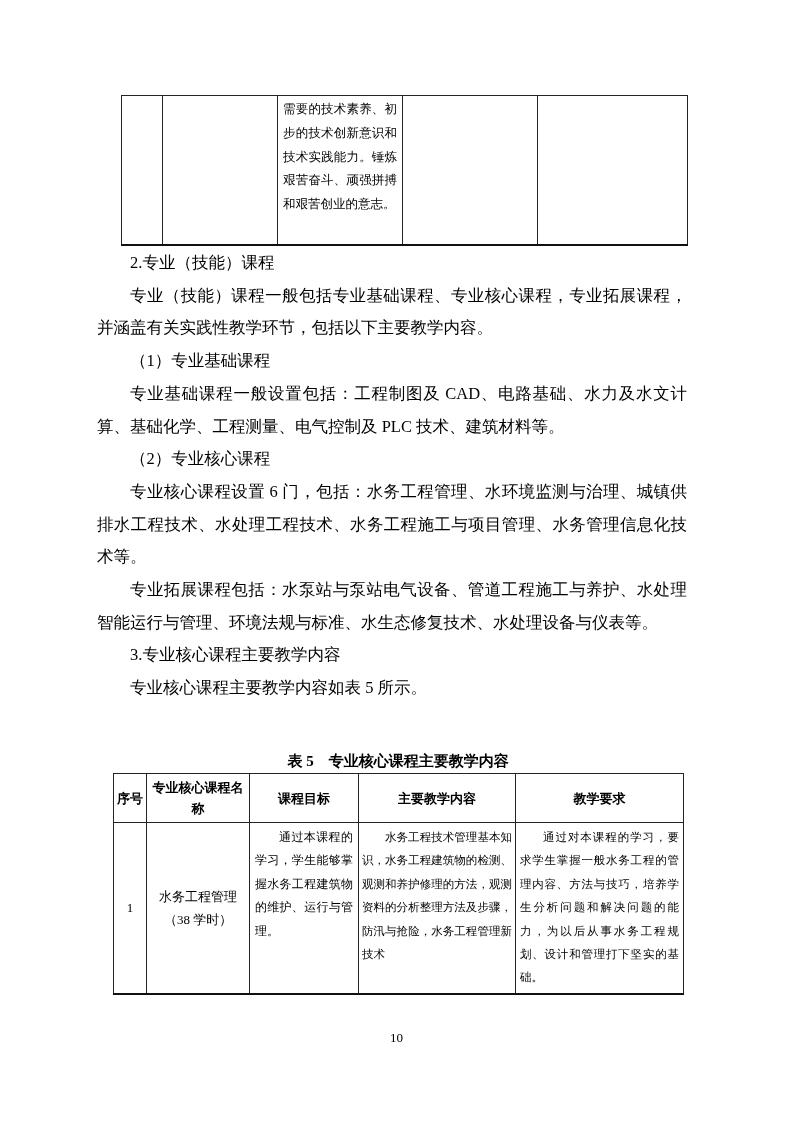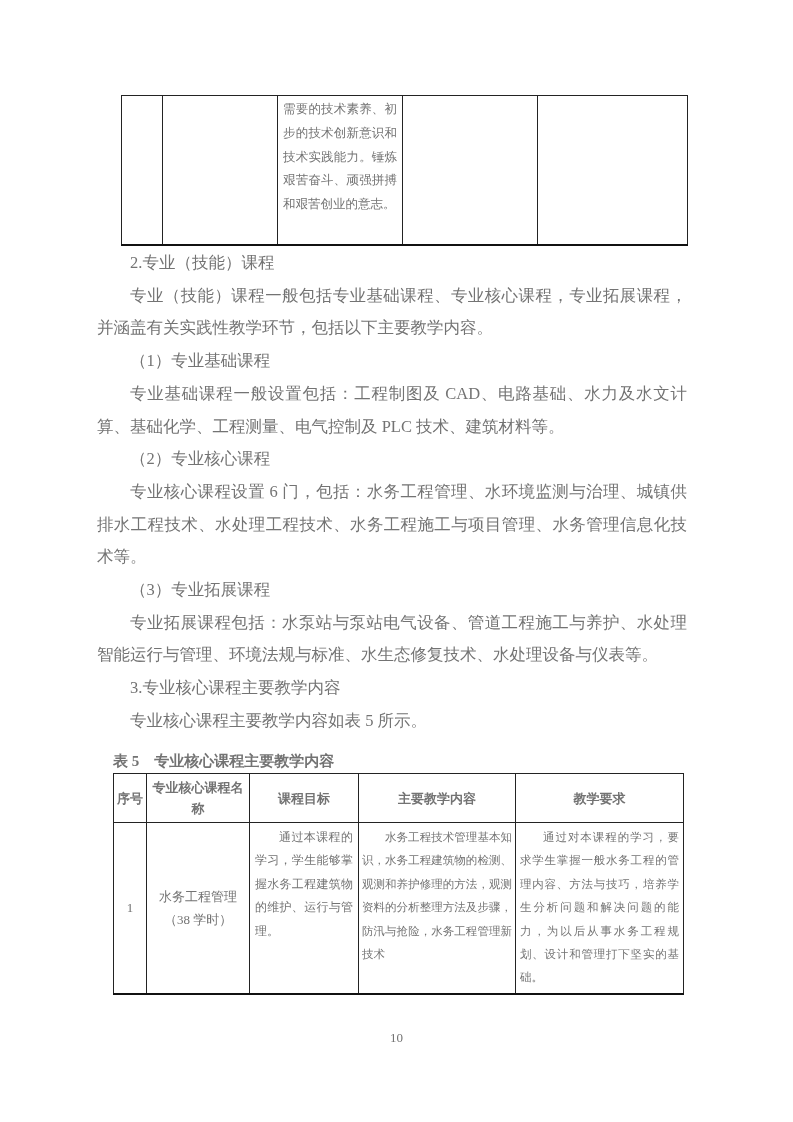--- a/index.html
+++ b/index.html
@@ -1,21 +1,21 @@
 <!DOCTYPE html>
 <html><head>
 <meta charset="utf-8">
 <style>
   html,body{margin:0;padding:0;background:#e8e8e8;}
   .page{
     position:relative;
     width:793px;height:1122px;
     margin:0 auto;
     background:#ffffff;
-    color:#737373;
+    color:#000000;
     font-family:"Liberation Serif","DejaVu Serif",serif;
     overflow:hidden;
   }
   
   table{border-collapse:collapse;table-layout:fixed;}
   td,th{border:1px solid #232323;padding:0;overflow:hidden;}
   .thick-bottom{border-bottom:2.5px solid #111;}
 
   
   .top-table-wrap{position:absolute;left:121px;top:95px;}
@@ -33,21 +33,21 @@
     font-size:16.5px;line-height:32.7px;
   }
   .body-text p{
     margin:0;text-indent:33px;
     text-align:justify;text-justify:inter-character;
   }
 
   
   .t5-caption{
     position:absolute;left:113px;top:752px;width:570px;
-    text-align:left;font-weight:bold;font-size:15px;line-height:19px;
+    text-align:center;font-weight:bold;font-size:15px;line-height:19px;
   }
 
   
   .t5-wrap{position:absolute;left:113px;top:773px;}
   .t5{width:570px;font-size:13px;}
   .t5 th{
     font-weight:bold;text-align:center;vertical-align:middle;
     height:46px;line-height:21px;padding:1px 2px;
   }
   .t5 td{height:161px;}
@@ -92,21 +92,20 @@
       </table>
   </div>
 
   <div class="body-text">
     <p>2.专业（技能）课程</p>
     <p>专业（技能）课程一般包括专业基础课程、专业核心课程，专业拓展课程，并涵盖有关实践性教学环节，包括以下主要教学内容。</p>
     <p>（1）专业基础课程</p>
     <p>专业基础课程一般设置包括：工程制图及 CAD、电路基础、水力及水文计算、基础化学、工程测量、电气控制及 PLC 技术、建筑材料等。</p>
     <p>（2）专业核心课程</p>
     <p>专业核心课程设置 6 门，包括：水务工程管理、水环境监测与治理、城镇供排水工程技术、水处理工程技术、水务工程施工与项目管理、水务管理信息化技术等。</p>
-    <p>（3）专业拓展课程</p>
     <p>专业拓展课程包括：水泵站与泵站电气设备、管道工程施工与养护、水处理智能运行与管理、环境法规与标准、水生态修复技术、水处理设备与仪表等。</p>
     <p>3.专业核心课程主要教学内容</p>
     <p>专业核心课程主要教学内容如表 5 所示。</p>
   </div>
 
   <div class="t5-caption">表 5　专业核心课程主要教学内容</div>
 
   <div class="t5-wrap">
     <table class="t5 thick-bottom">
       <colgroup>

